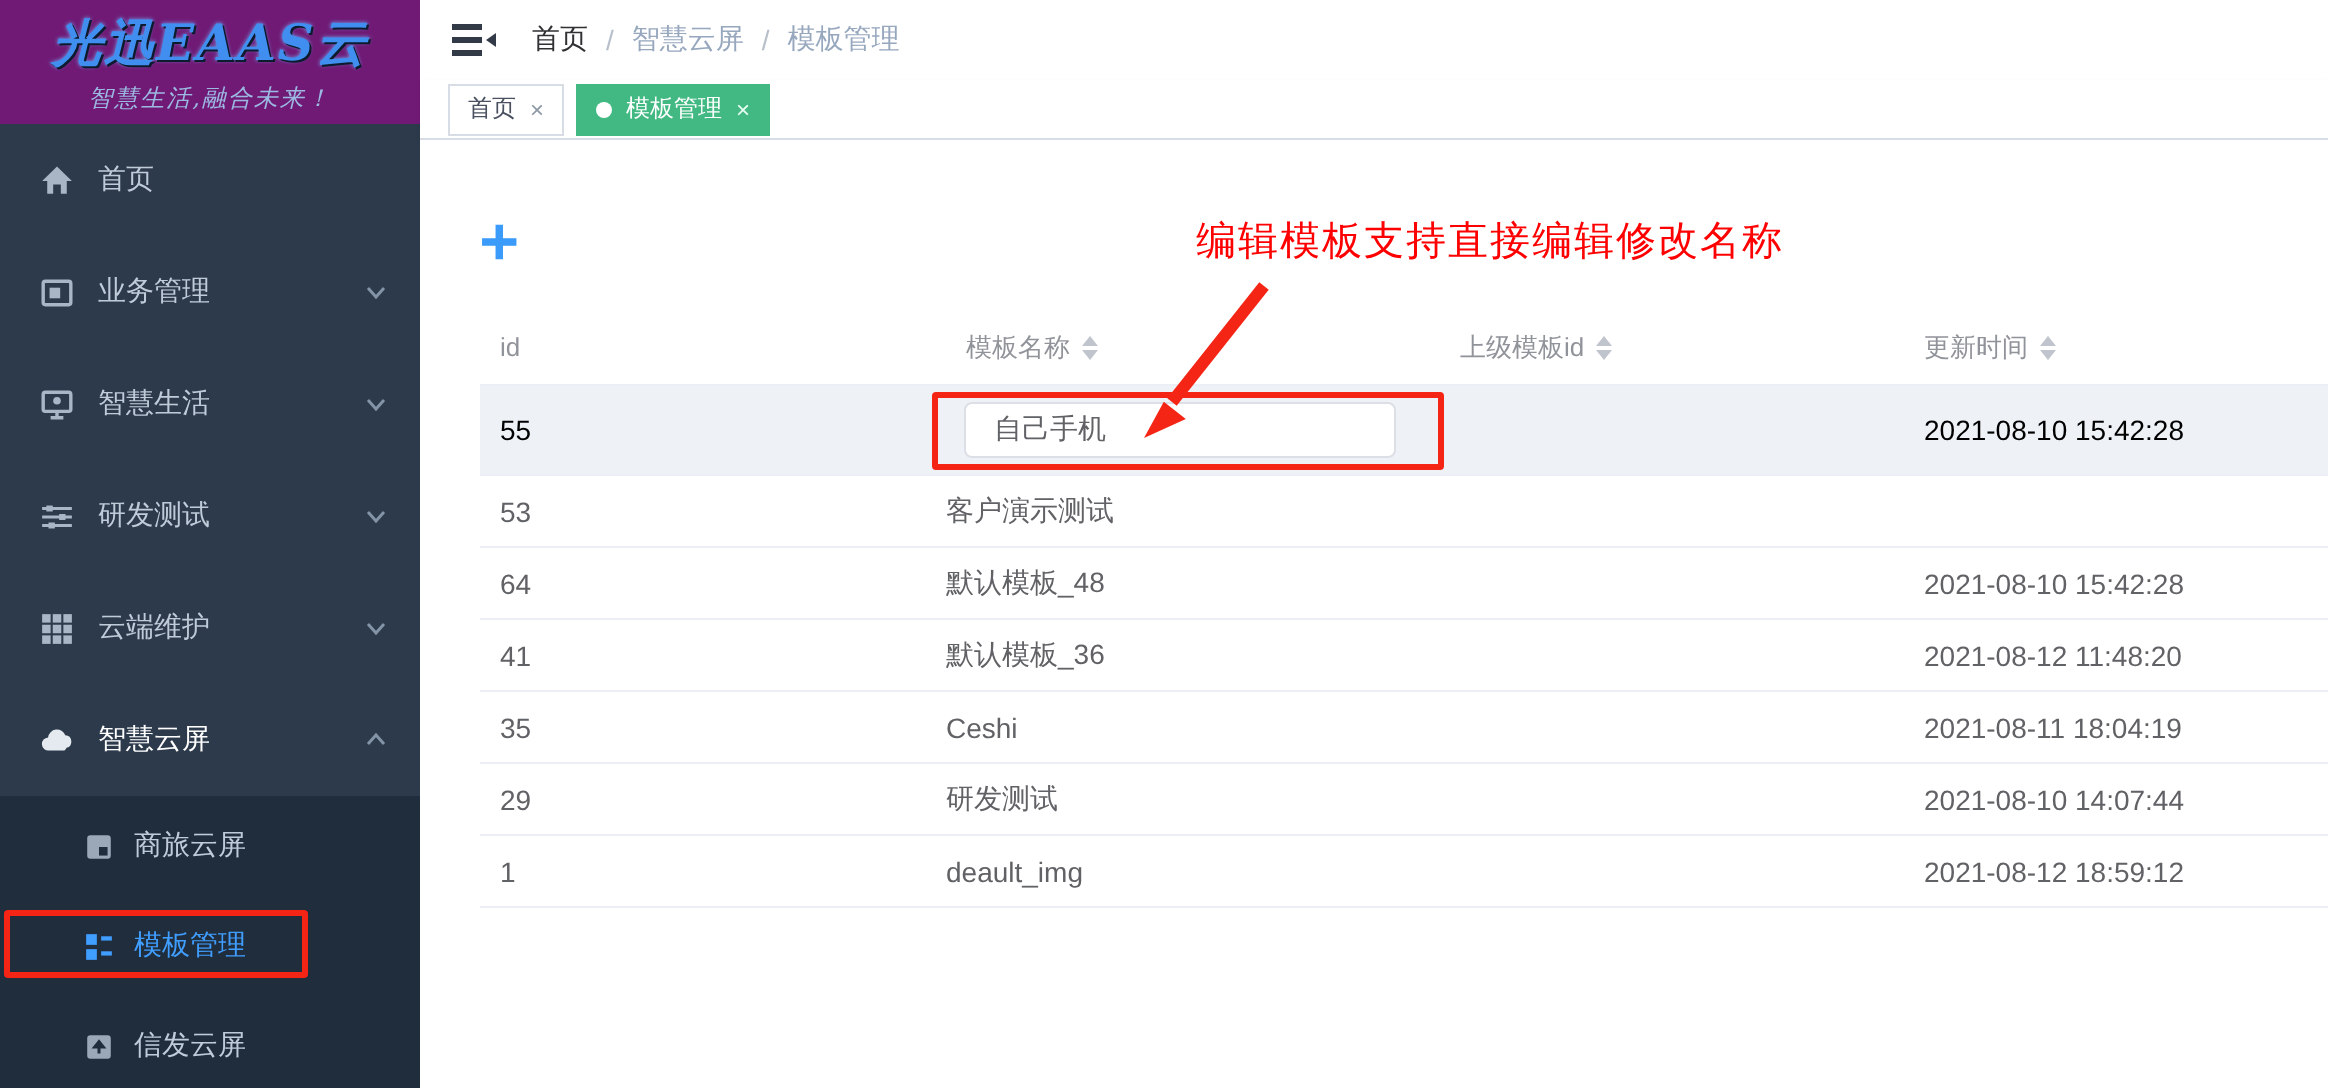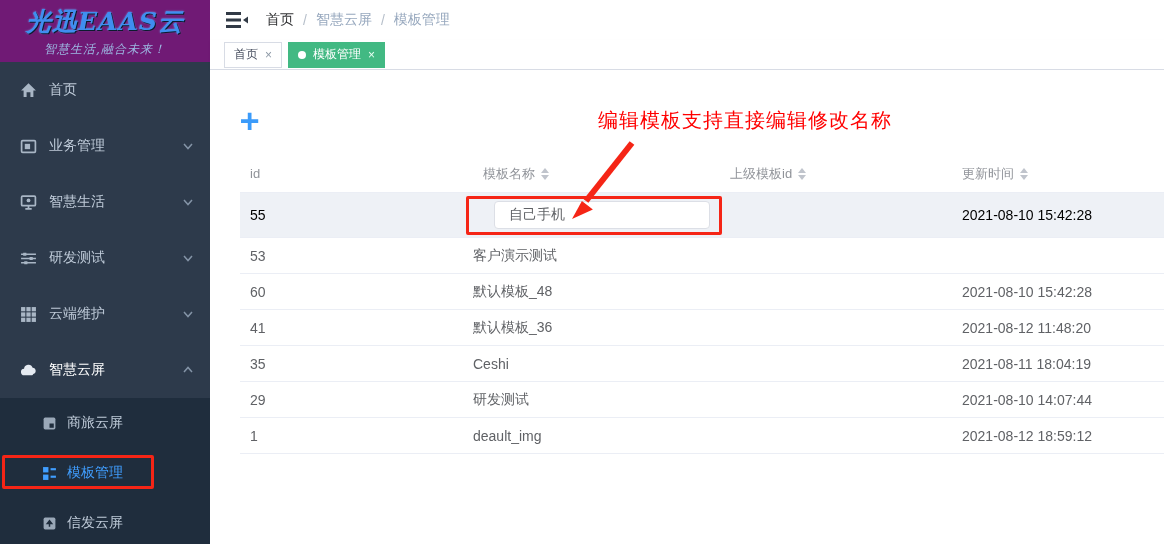--- a/index.html
+++ b/index.html
@@ -47,21 +47,21 @@
   .thead { height:38px; color:#909399; font-size:13px; border-bottom:1px solid #ebeef5; }
   .th, .td { display:flex; align-items:center; }
   .c1 { padding-left:10px; }
   .thead .c2 { padding-left:10px; }
   .trow.r0 { height:45px; background:#eef1f6; }
   .trow.r { height:36px; color:#606266; }
   .sort { display:inline-flex; flex-direction:column; margin-left:6px; gap:2px; }
   .sort i { display:block; width:0; height:0; border-left:4px solid transparent; border-right:4px solid transparent; }
   .sort .up { border-bottom:5px solid #c0c4cc; }
   .sort .dn { border-top:5px solid #c0c4cc; }
-  .name-input { width:216px; height:28px; margin-left:21px; border:1px solid #dcdfe6; border-radius:4px; padding:0 14px; font-size:14px; color:#606266; background:#fff; outline:none; font-family:inherit; }
+  .name-input { width:216px; height:28px; margin-left:9px; border:1px solid #dcdfe6; border-radius:4px; padding:0 14px; font-size:14px; color:#606266; background:#fff; outline:none; font-family:inherit; }
 
   
   .annotation { position:absolute; left:388px; top:37px; color:#ff0000; font-size:20px; letter-spacing:1px; }
   .red-box-input { position:absolute; left:256px; top:126px; width:256px; height:39px; border:3px solid #f52516; border-radius:2px; pointer-events:none; }
   .arrow-svg { position:absolute; left:350px; top:65px; pointer-events:none; }
 
   .mi svg, .chev svg, .hamburger svg { display:block; width:100%; height:100%; }
 </style>
 </head>
 <body>
@@ -282,21 +282,21 @@
           <div class="td c3"></div>
           <div class="td c4">2021-08-10 15:42:28</div>
         </div>
 
         <div class="trow r">
           <div class="td c1">53</div>
           <div class="td c2">客户演示测试</div>
           <div class="td c3"></div>
         </div>
         <div class="trow r">
-          <div class="td c1">60</div>
+          <div class="td c1">64</div>
           <div class="td c2">默认模板_48</div>
           <div class="td c3"></div>
           <div class="td c4">2021-08-10 15:42:28</div>
         </div>
         <div class="trow r">
           <div class="td c1">41</div>
           <div class="td c2">默认模板_36</div>
           <div class="td c3"></div>
           <div class="td c4">2021-08-12 11:48:20</div>
         </div>

